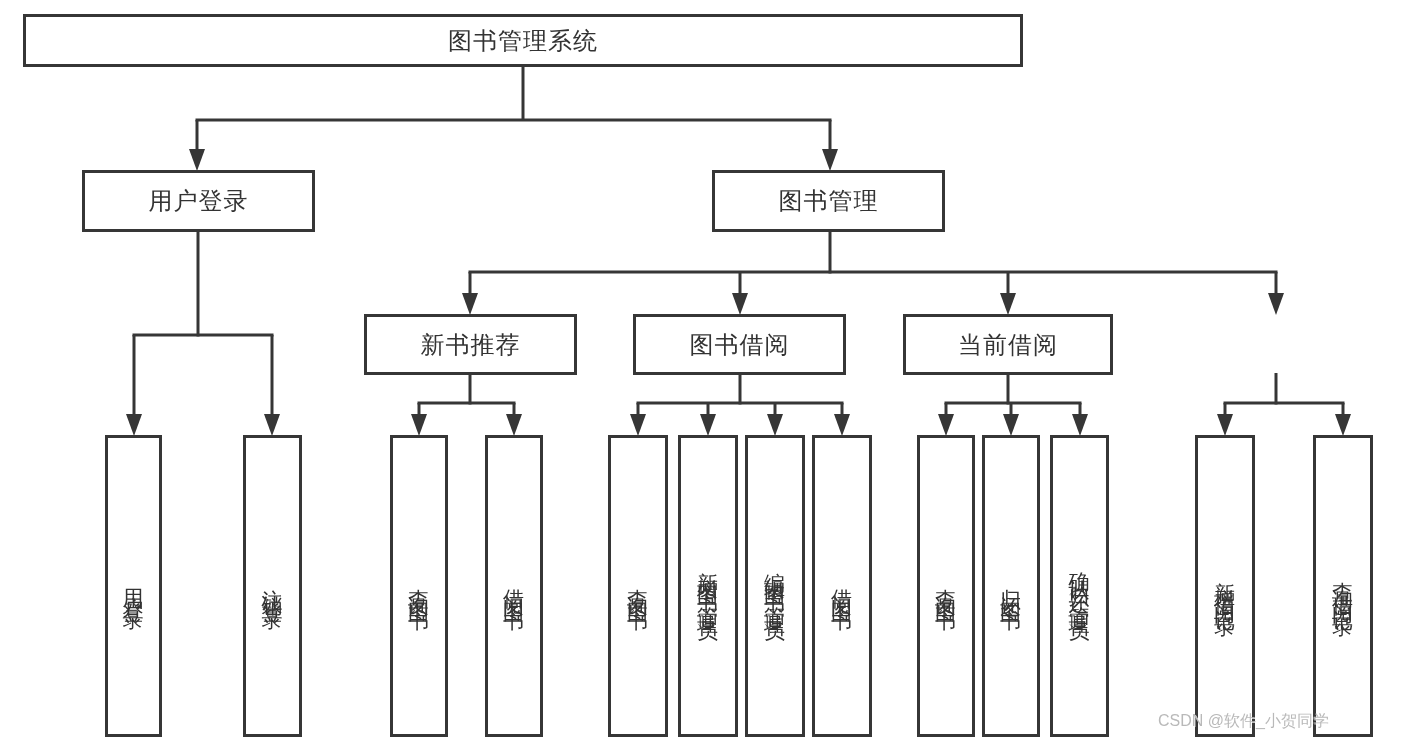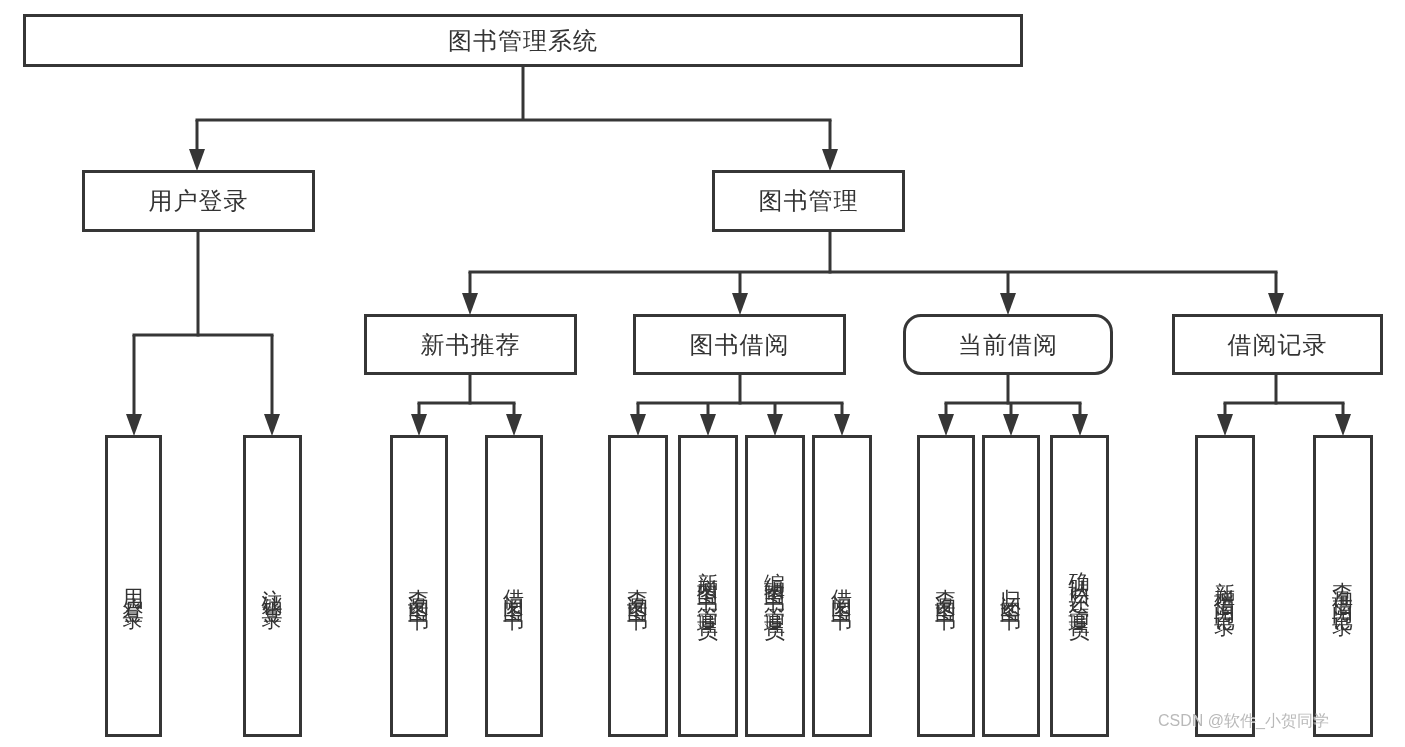--- a/index.html
+++ b/index.html
@@ -125,26 +125,25 @@
       <polygon points="1072,414 1088,414 1080,436"></polygon>
 
       <polygon points="1217,414 1233,414 1225,436"></polygon>
       <polygon points="1335,414 1351,414 1343,436"></polygon>
     </g>
   </svg>
 
   <div class="node" style="left:23px;top:14px;width:1000px;height:53px;">图书管理系统</div>
 
   <div class="node" style="left:82px;top:170px;width:233px;height:62px;">用户登录</div>
-  <div class="node" style="left:712px;top:170px;width:193px;height:62px;text-align:right;">图书管理</div>
+  <div class="node" style="left:712px;top:170px;width:233px;height:62px;text-align:right;">图书管理</div>
 
   <div class="node" style="left:364px;top:314px;width:213px;height:61px;">新书推荐</div>
   <div class="node" style="left:633px;top:314px;width:213px;height:61px;">图书借阅</div>
-  <div class="node" style="left:903px;top:314px;width:210px;height:61px;border-radius:18px;">当前借阅</div>
-  <div class="node" style="left:1172px;top:314px;width:211px;height:61px;">借阅记录</div>
+  <div class="node" style="left:903px;top:314px;width:210px;height:61px;">当前借阅</div>
 
   <div class="leaf" style="left:105px;width:57px;">
     <span>用户登录</span>
   </div>
   <div class="leaf" style="left:243px;width:59px;">
     <span>注销登录</span>
   </div>
 
   <div class="leaf" style="left:390px;width:58px;">
     <span>查询图书</span>

